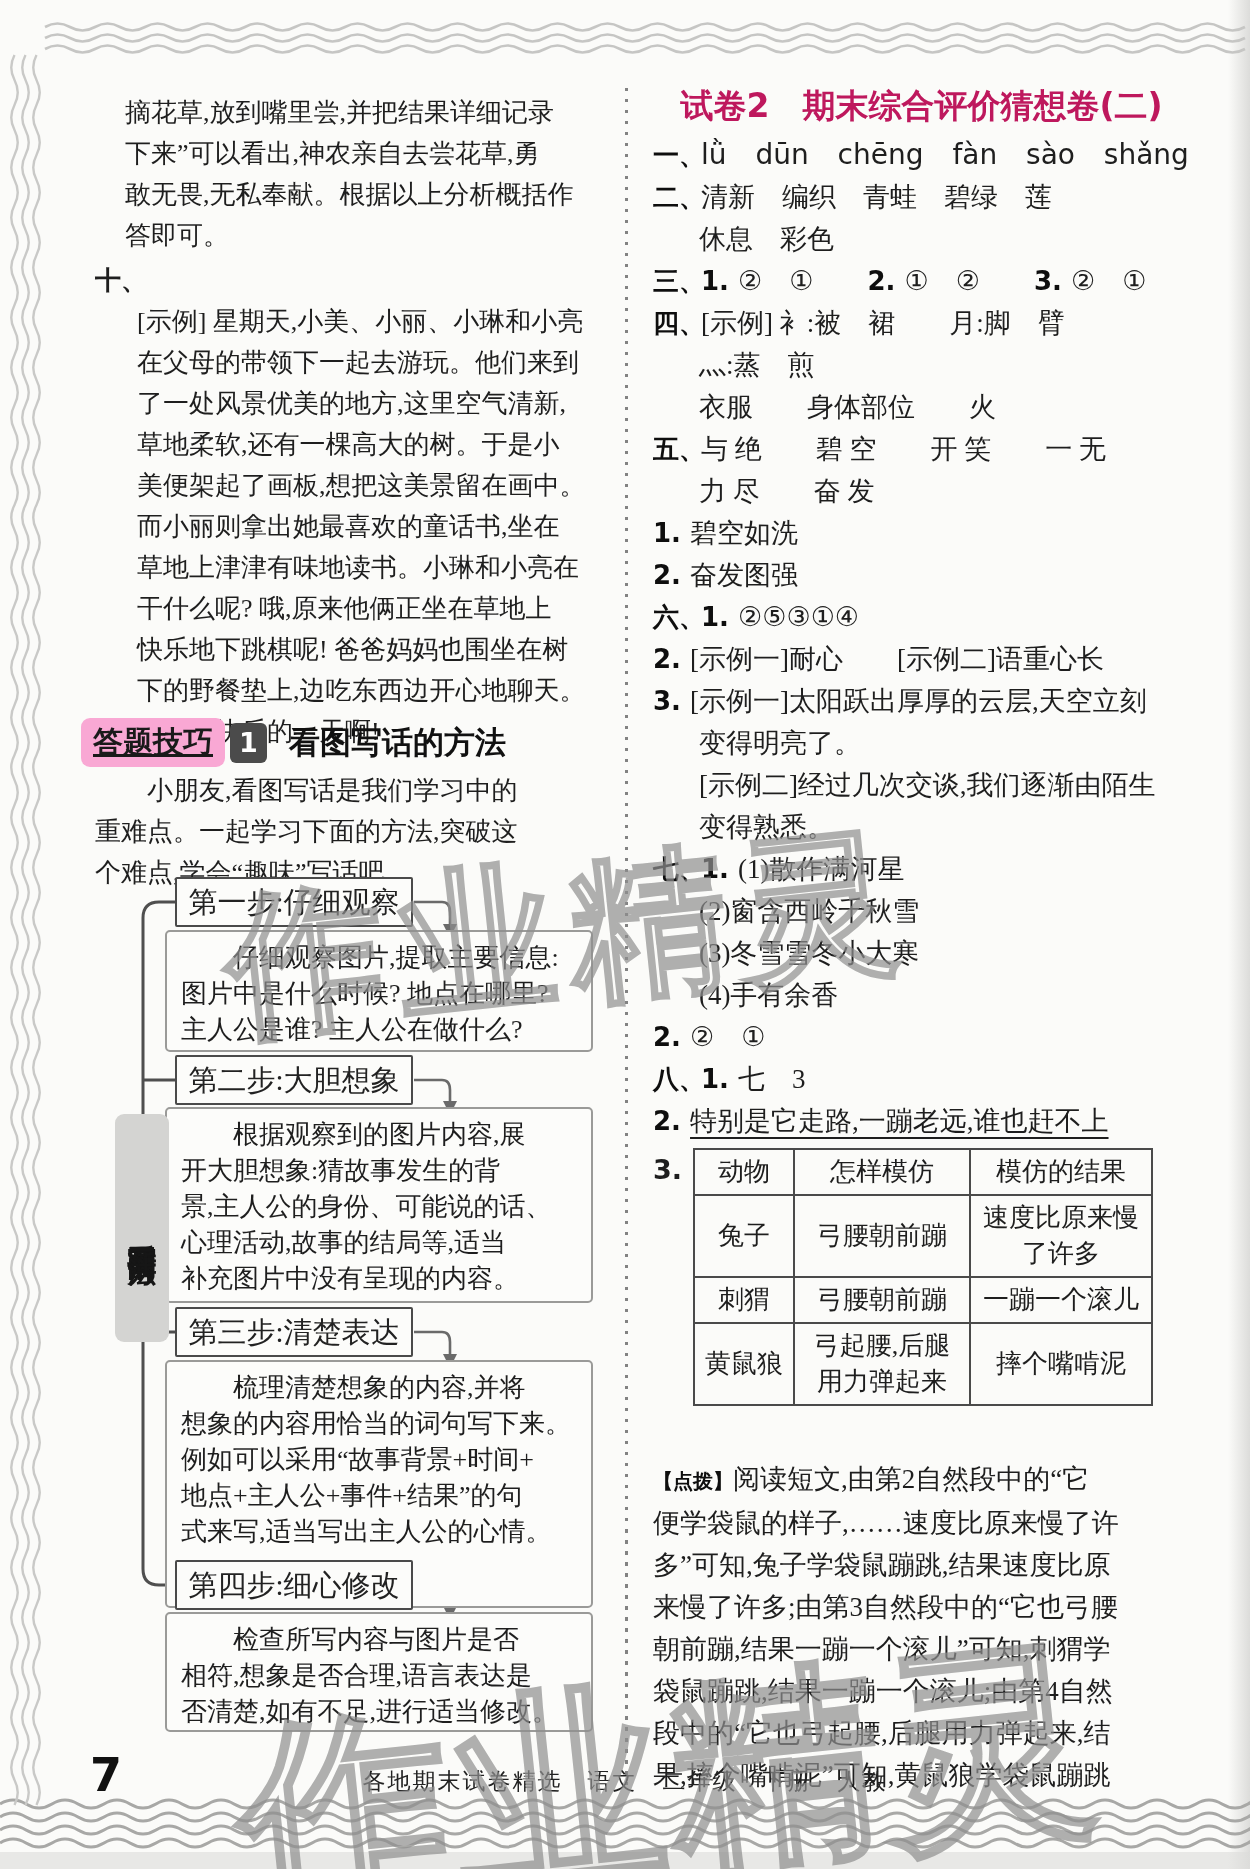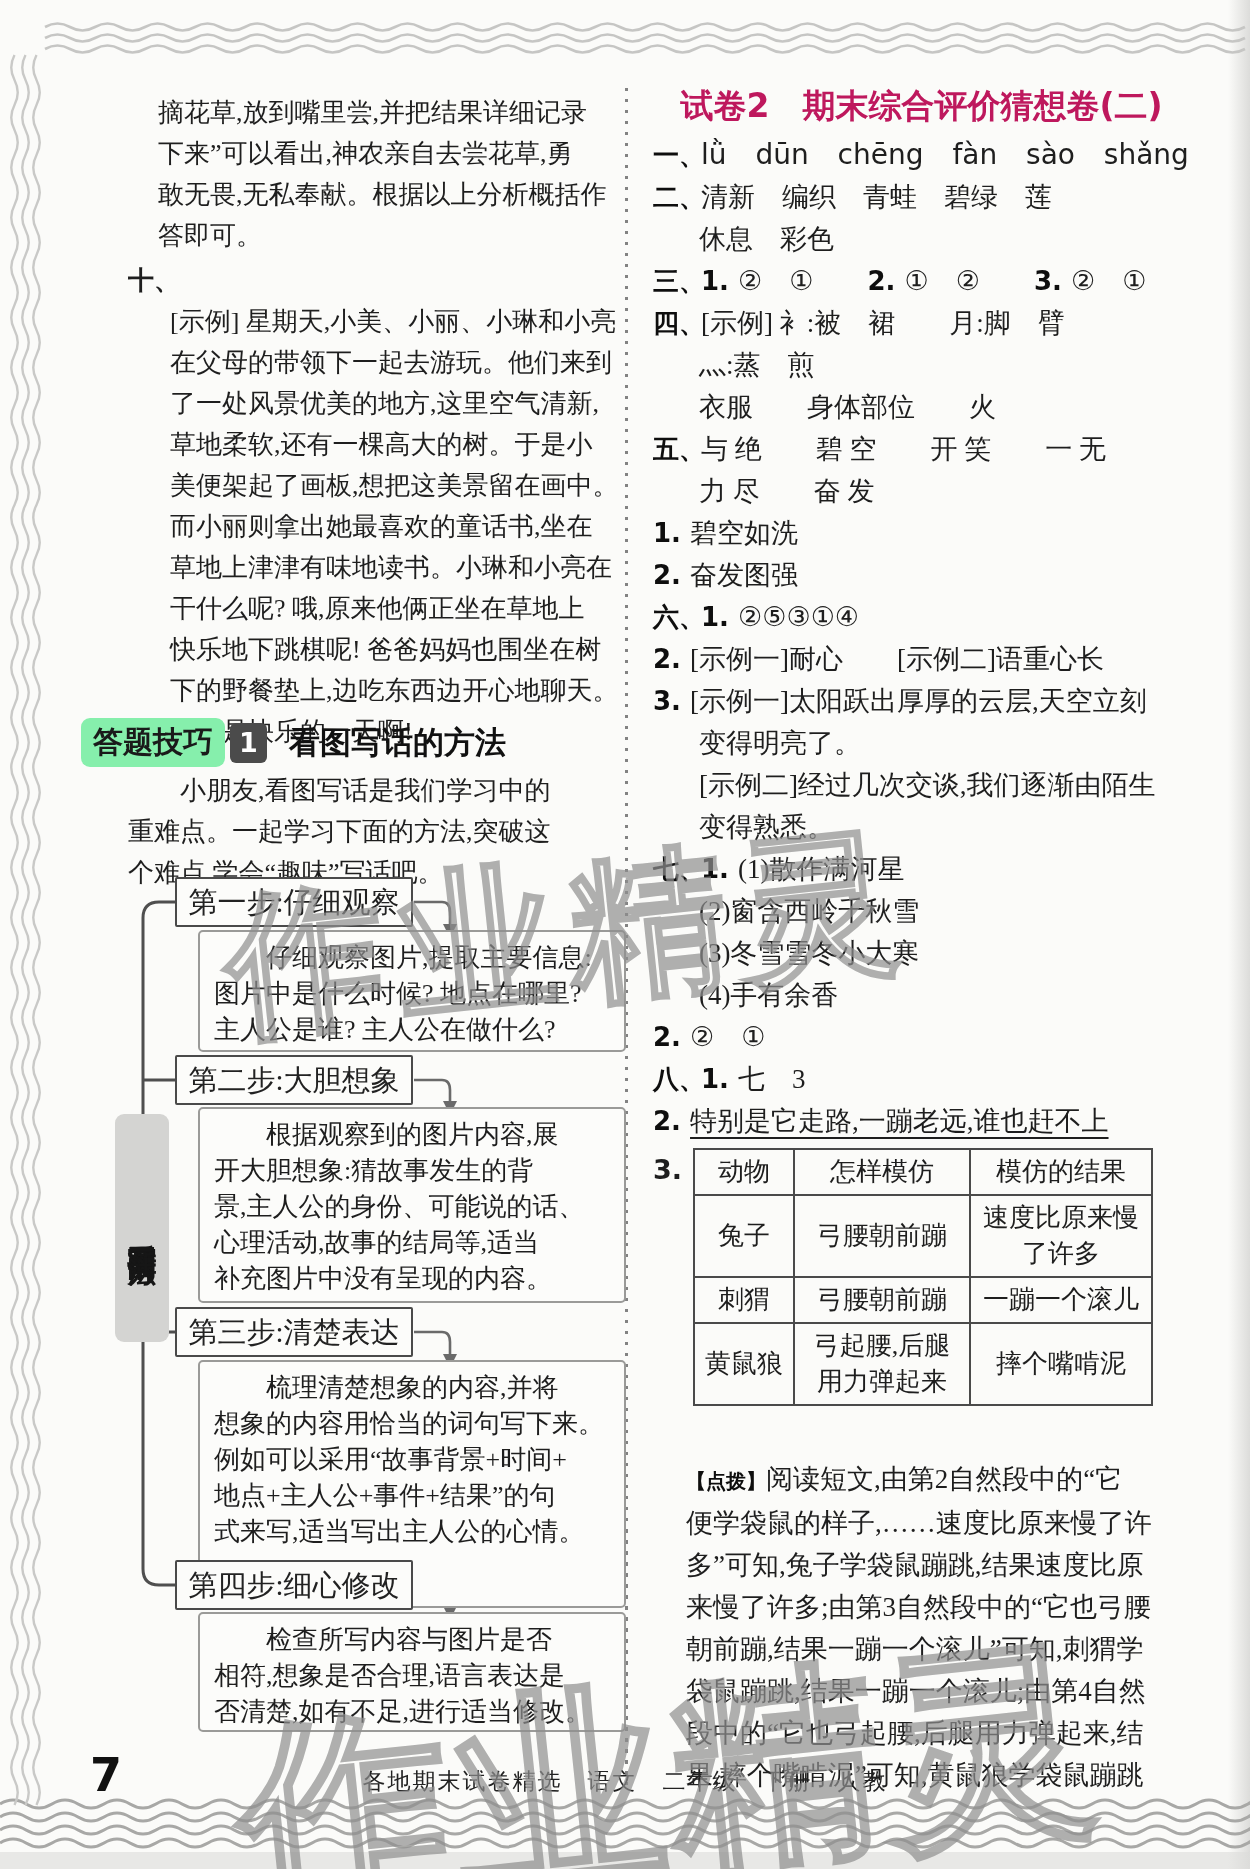--- a/index.html
+++ b/index.html
@@ -12,26 +12,26 @@
               background:linear-gradient(90deg,rgba(0,0,0,0),#dcdcda);z-index:0;}
   #divider{position:absolute;left:625px;top:88px;height:1700px;width:3px;z-index:0;
            background:repeating-linear-gradient(180deg,#828282 0 3.5px,transparent 3.5px 11px);}
   
   .wm{position:absolute;z-index:40;color:transparent;-webkit-text-stroke:2.5px #8f8f8f;
       font-family:"DejaVu Sans",sans-serif;font-weight:700;opacity:.7;pointer-events:none;white-space:nowrap;}
   #wm-center{left:225px;top:828px;font-size:158px;letter-spacing:14px;transform:rotate(-6deg);}
   #wm-bottom{left:238px;top:1640px;font-size:210px;letter-spacing:6px;transform:rotate(-6deg);-webkit-text-stroke-width:3px;}
   
   #left-col{position:absolute;left:95px;top:84px;width:505px;font-size:26px;line-height:41px;color:#1e1e1e;z-index:2;}
-  .pre{white-space:pre-line;margin-left:33px;}
+  .pre{white-space:pre-line;}
   #cont-para{position:absolute;left:0;top:8px;width:100%;padding-left:30px;box-sizing:border-box;}
   #item-ten{position:absolute;left:0;top:176px;width:100%;padding-left:42px;box-sizing:border-box;}
   #item-ten .marker{position:absolute;left:0;top:0;font-size:26px;}
   #badge-row{position:absolute;left:-14px;top:634px;display:inline-flex;align-items:center;white-space:nowrap;}
-  .badge{background:#86efac;border-radius:9px;padding:3px 12px 5px;font-size:30px;color:#1a1a1a;}
+  .badge{background:#f9a8d4;border-radius:9px;padding:3px 12px 5px;font-size:30px;color:#1a1a1a;text-decoration:underline;}
   .badge-num{display:inline-flex;align-items:center;justify-content:center;background:#4b4b4b;color:#fff;
              width:37px;height:40px;border-radius:6px;font-size:27px;margin-left:5px;}
   .sec-title{margin-left:22px;font-size:31px;color:#111;}
   #intro-para{position:absolute;left:0;top:686px;width:100%;}
   
   #flowchart{position:absolute;left:0;top:788px;width:505px;height:875px;}
   .flow-lines{position:absolute;left:0;top:0;z-index:1;}
   .step-box{position:absolute;left:80px;width:238px;height:50px;box-sizing:border-box;background:#fcfcfa;
             border:2.5px solid #4a4a4a;border-radius:2px;z-index:2;display:flex;align-items:center;
             justify-content:center;font-size:29px;color:#222;white-space:nowrap;}

